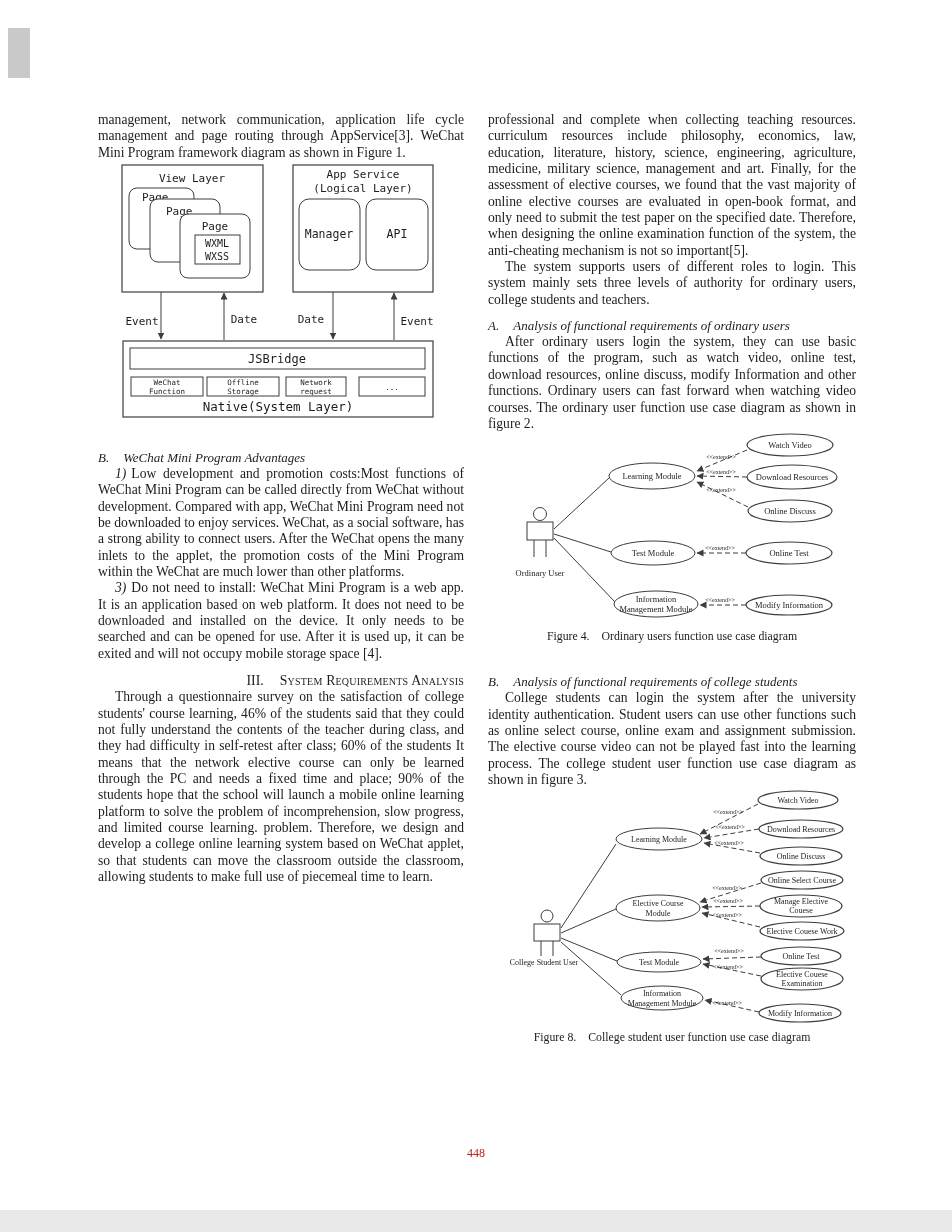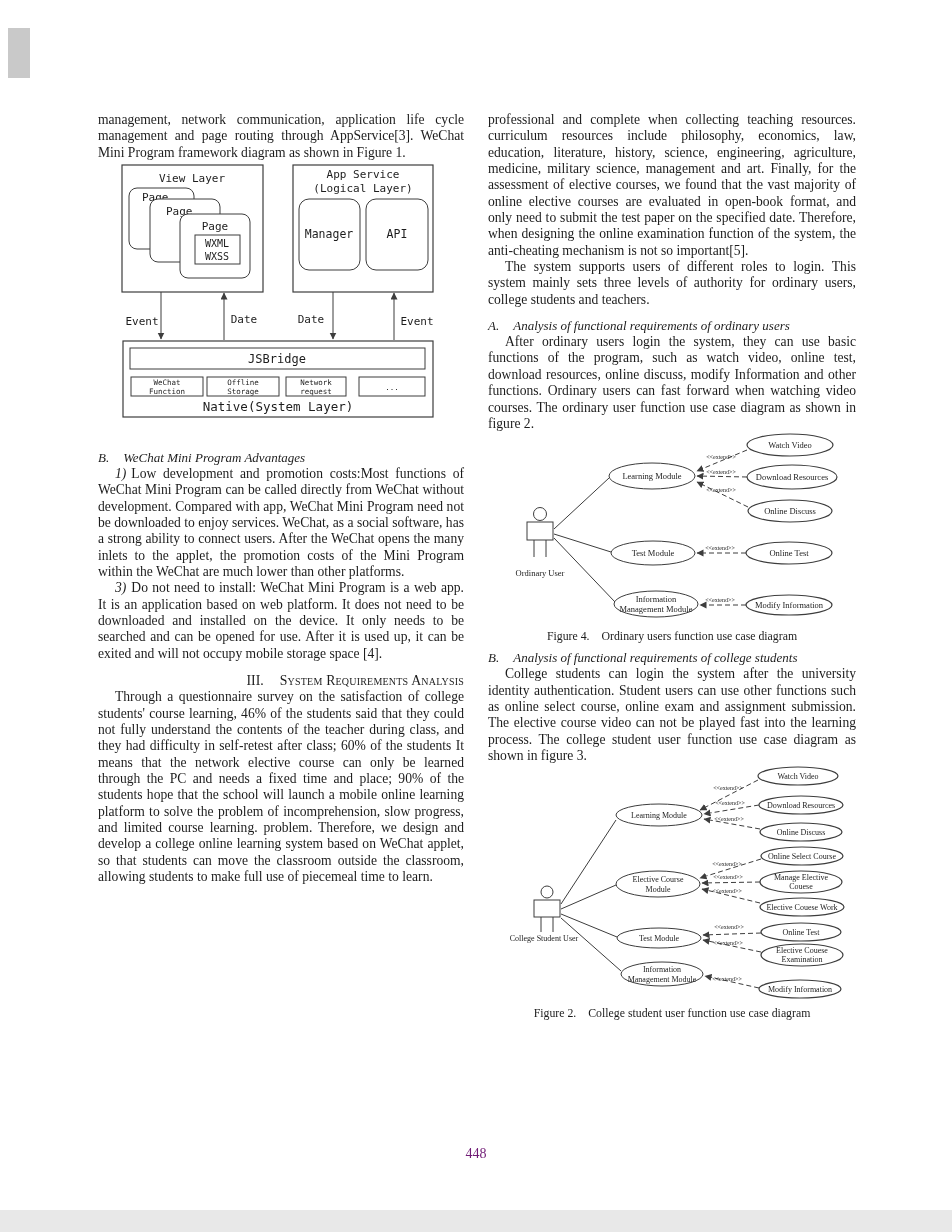--- a/index.html
+++ b/index.html
@@ -19,40 +19,40 @@
   .sc{font-variant:small-caps;letter-spacing:.2px;}
   .fig-caption{font-size:11.8px;line-height:14px;text-align:center;color:#1c1c1c;}
   .fig-caption .cap-label{margin-right:12px;}
   .mt-figcap1{margin-top:6px;}
   .mt-headb{margin-top:28px;}
   .mt-par{margin-top:5px;}
   .mt-head3{margin-top:10px;}
   .mt-par4{margin-top:6px;}
   .mt-heada{margin-top:9px;}
   .mt-figcap2{margin-top:8px;}
-  .mt-headb2{margin-top:6px;}
+  .mt-headb2{margin-top:30px;}
   .mt-figcap3{margin-top:2px;}
   svg{display:block;}
   svg.fig1{margin-top:2px;font-family:"DejaVu Sans Mono", monospace;}
   svg.usecase{font-family:"Liberation Serif", serif;}
   .stroke{stroke:#3d3d3d;fill:none;stroke-width:1.2;}
   .stroke-thin{stroke:#3d3d3d;fill:none;stroke-width:1;}
   .dashed{stroke:#3d3d3d;fill:none;stroke-width:1;stroke-dasharray:5,3;}
   text{fill:#1c1c1c;}
   .t11{font-size:11px;}
   .t10{font-size:10px;}
   .t115{font-size:11.5px;}
   .t12{font-size:12px;}
   .t125{font-size:12.5px;}
   .t75{font-size:7.5px;}
   .t85{font-size:8.5px;}
   .t8{font-size:8px;}
   .ext{font-size:6px;fill:#2a2a2a;}
   .footer-num{position:absolute;left:0;right:0;top:1146px;text-align:center;
-              font-size:14px;color:#701a75;}
+              font-size:12px;color:#b91c1c;}
   .pad-top{padding-top:7px;}
 </style>
 </head>
 <body>
 
 <div class="page">
   <div class="scan-artifact"></div>
 
   <div class="col col-left pad-top">
 
@@ -267,18 +267,18 @@
       <text class="ext" x="241" y="57" text-anchor="middle">&lt;&lt;extend&gt;&gt;</text>
       <text class="ext" x="239" y="102" text-anchor="middle">&lt;&lt;extend&gt;&gt;</text>
       <text class="ext" x="240" y="115" text-anchor="middle">&lt;&lt;extend&gt;&gt;</text>
       <text class="ext" x="239" y="129" text-anchor="middle">&lt;&lt;extend&gt;&gt;</text>
       <text class="ext" x="241" y="165" text-anchor="middle">&lt;&lt;extend&gt;&gt;</text>
       <text class="ext" x="240" y="181" text-anchor="middle">&lt;&lt;extend&gt;&gt;</text>
       <text class="ext" x="239" y="217" text-anchor="middle">&lt;&lt;extend&gt;&gt;</text>
     </svg>
 
     <div class="fig-caption mt-figcap3">
-      <span class="cap-label">Figure 2.</span><span>College student user function use case diagram</span>
+      <span class="cap-label">Figure 8.</span><span>College student user function use case diagram</span>
     </div>
   </div>
 
   <div class="footer-num">448</div>
 </div>
 
 </body></html>

